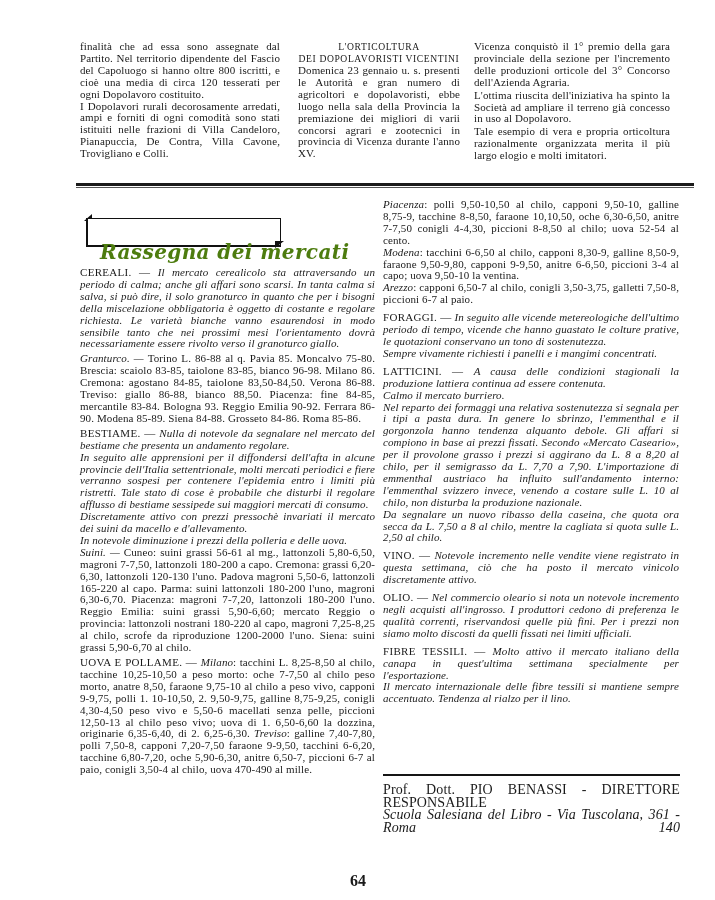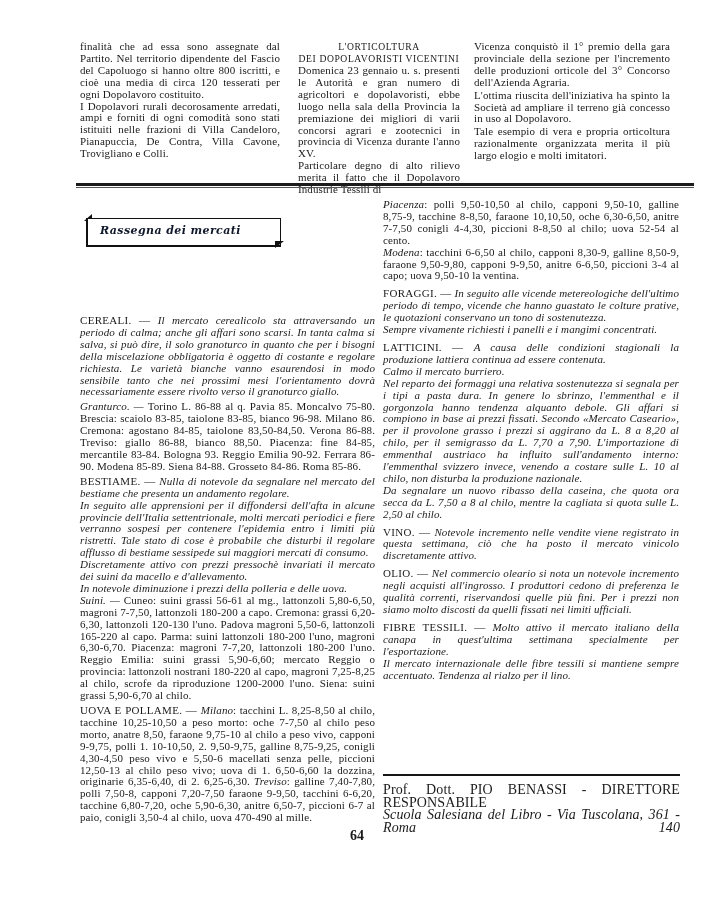--- a/index.html
+++ b/index.html
@@ -12,55 +12,54 @@
   .top-col { position: absolute; top: 41px; }
   #top-col-1 { left: 80px; width: 200px; }
   #top-col-2 { left: 298px; width: 162px; }
   #top-col-3 { left: 474px; width: 196px; }
   .art-title { text-align: center; font-size: 9.6px; line-height: 11.5px; letter-spacing: 0.6px; margin: 0 0 1px 0; }
   .para-gap { margin-top: 1px; }
 
   #divider-top { position: absolute; left: 76px; width: 618px; top: 183px; height: 3px; background: #1b1b1b; }
   #divider-top-2 { position: absolute; left: 76px; width: 618px; top: 187px; height: 1px; background: #555; }
 
-  #left-col { position: absolute; left: 80px; top: 267px; width: 295px; margin-top: 48px; }
+  #left-col { position: absolute; left: 80px; top: 267px; width: 295px; }
   #right-col { position: absolute; left: 383px; top: 199px; width: 296px; }
   .sec { margin-top: 3px; }
 
   #banner { position: absolute; left: 82px; top: 214px; width: 202px; height: 34px; }
   #banner .box { position: absolute; left: 4px; top: 4px; width: 192px; height: 26px;
                  border: 1.6px solid #111; border-left-width: 2px; border-bottom-width: 2.4px; background: #fff; }
-  #banner .txt { position: absolute; left: 12px; top: 5px; font-family: "DejaVu Serif", serif; font-style: italic;
-                 font-weight: bold; font-size: 11px; letter-spacing: 0.4px; color: #0f172a; white-space: nowrap; }
+  #banner .txt { position: absolute; left: 12px; top: 21px; font-family: "DejaVu Serif", serif; font-style: italic;
+                 font-weight: bold; font-size: 20px; letter-spacing: 0.4px; color: #4d7c0f; white-space: nowrap; }
   #banner .fold-l { position: absolute; left: 2px; top: 0; width: 8px; height: 7px; background: #111;
                     clip-path: polygon(0 100%, 100% 0, 100% 100%); }
   #banner .fold-r { position: absolute; right: 0; bottom: 0; width: 9px; height: 7px; background: #111;
                     clip-path: polygon(0 0, 100% 0, 0 100%); }
 
   #footer-rule { position: absolute; left: 383px; width: 297px; top: 774px; height: 2px; background: #151515; }
   #footer { position: absolute; left: 383px; top: 784px; width: 297px; }
   #footer .p { font-size: 14px; line-height: 12.6px; text-align: justify; text-align-last: justify; }
 
-  #page-number { position: absolute; left: 350px; top: 828px; font-weight: bold; font-size: 14px; }
+  #page-number { position: absolute; left: 350px; top: 872px; font-weight: bold; font-size: 16px; }
 </style>
 </head>
 <body>
 
 <div id="top-col-1" class="top-col">
   <p class="p">finalità che ad essa sono assegnate dal Partito. Nel territorio dipendente del Fascio del Capoluogo si hanno oltre 800 iscritti, e cioè una media di circa 120 tesserati per ogni Dopolavoro costituito.</p>
   <p class="p">I Dopolavori rurali decorosamente arredati, ampi e forniti di ogni comodità sono stati istituiti nelle frazioni di Villa Candeloro, Pianapuccia, De Contra, Villa Cavone, Trovigliano e Colli.</p>
 </div>
 
 <div id="top-col-2" class="top-col">
   <p class="art-title">
     <span>L'ORTICOLTURA</span><br>
     <span>DEI DOPOLAVORISTI VICENTINI</span>
   </p>
   <p class="p">Domenica 23 gennaio u. s. presenti le Autorità e gran numero di agricoltori e dopolavoristi, ebbe luogo nella sala della Provincia la premiazione dei migliori di varii concorsi agrari e zootecnici in provincia di Vicenza durante l'anno XV.</p>
-  <p class="p">Particolare degno di alto rilievo merita il fatto che il Dopolavoro Industrie Tessili di</p>
 </div>
 
 <div id="top-col-3" class="top-col">
   <p class="p">Vicenza conquistò il 1° premio della gara provinciale della sezione per l'incremento delle produzioni orticole del 3° Concorso dell'Azienda Agraria.</p>
   <p class="p para-gap">L'ottima riuscita dell'iniziativa ha spinto la Società ad ampliare il terreno già concesso in uso al Dopolavoro.</p>
   <p class="p para-gap">Tale esempio di vera e propria orticoltura razionalmente organizzata merita il più largo elogio e molti imitatori.</p>
 </div>
 
 <div id="divider-top"></div>
 <div id="divider-top-2"></div>
@@ -80,20 +79,21 @@
   <p class="p it">In seguito alle apprensioni per il diffondersi dell'afta in alcune provincie dell'Italia settentrionale, molti mercati periodici e fiere verranno sospesi per contenere l'epidemia entro i limiti più ristretti. Tale stato di cose è probabile che disturbi il regolare afflusso di bestiame sessipede sui maggiori mercati di consumo.</p>
   <p class="p it">Discretamente attivo con prezzi pressochè invariati il mercato dei suini da macello e d'allevamento.</p>
   <p class="p it">In notevole diminuzione i prezzi della polleria e delle uova.</p>
   <p class="p"><span class="it">Suini. — </span><span>Cuneo: suini grassi 56-61 al mg., lattonzoli 5,80-6,50, magroni 7-7,50, lattonzoli 180-200 a capo. Cremona: grassi 6,20-6,30, lattonzoli 120-130 l'uno. Padova magroni 5,50-6, lattonzoli 165-220 al capo. Parma: suini lattonzoli 180-200 l'uno, magroni 6,30-6,70. Piacenza: magroni 7-7,20, lattonzoli 180-200 l'uno. Reggio Emilia: suini grassi 5,90-6,60; mercato Reggio o provincia: lattonzoli nostrani 180-220 al capo, magroni 7,25-8,25 al chilo, scrofe da riproduzione 1200-2000 l'uno. Siena: suini grassi 5,90-6,70 al chilo.</span></p>
   <p class="p sec"><span class="sc">UOVA E POLLAME. — </span><span class="it">Milano</span><span>: tacchini L. 8,25-8,50 al chilo, tacchine 10,25-10,50 a peso morto: oche 7-7,50 al chilo peso morto, anatre 8,50, faraone 9,75-10 al chilo a peso vivo, capponi 9-9,75, polli 1. 10-10,50, 2. 9,50-9,75, galline 8,75-9,25, conigli 4,30-4,50 peso vivo e 5,50-6 macellati senza pelle, piccioni 12,50-13 al chilo peso vivo; uova di 1. 6,50-6,60 la dozzina, originarie 6,35-6,40, di 2. 6,25-6,30. </span><span class="it">Treviso</span><span>: galline 7,40-7,80, polli 7,50-8, capponi 7,20-7,50 faraone 9-9,50, tacchini 6-6,20, tacchine 6,80-7,20, oche 5,90-6,30, anitre 6,50-7, piccioni 6-7 al paio, conigli 3,50-4 al chilo, uova 470-490 al mille.</span></p>
 </div>
 
 <div id="right-col">
   <p class="p"><span class="it">Piacenza</span><span>: polli 9,50-10,50 al chilo, capponi 9,50-10, galline 8,75-9, tacchine 8-8,50, faraone 10,10,50, oche 6,30-6,50, anitre 7-7,50 conigli 4-4,30, piccioni 8-8,50 al chilo; uova 52-54 al cento.</span></p>
   <p class="p"><span class="it">Modena</span><span>: tacchini 6-6,50 al chilo, capponi 8,30-9, galline 8,50-9, faraone 9,50-9,80, capponi 9-9,50, anitre 6-6,50, piccioni 3-4 al capo; uova 9,50-10 la ventina.</span></p>
+  <p class="p"><span class="it">Arezzo</span><span>: capponi 6,50-7 al chilo, conigli 3,50-3,75, galletti 7,50-8, piccioni 6-7 al paio.</span></p>
 
   <p class="p sec" style="margin-top:6px"><span class="sc">FORAGGI. — </span><span class="it">In seguito alle vicende metereologiche dell'ultimo periodo di tempo, vicende che hanno guastato le colture prative, le quotazioni conservano un tono di sostenutezza.</span></p>
   <p class="p it">Sempre vivamente richiesti i panelli e i mangimi concentrati.</p>
 
   <p class="p sec" style="margin-top:6px"><span class="sc">LATTICINI. — </span><span class="it">A causa delle condizioni stagionali la produzione lattiera continua ad essere contenuta.</span></p>
   <p class="p it">Calmo il mercato burriero.</p>
   <p class="p it">Nel reparto dei formaggi una relativa sostenutezza si segnala per i tipi a pasta dura. In genere lo sbrinzo, l'emmenthal e il gorgonzola hanno tendenza alquanto debole. Gli affari si compiono in base ai prezzi fissati. Secondo «Mercato Caseario», per il provolone grasso i prezzi si aggirano da L. 8 a 8,20 al chilo, per il semigrasso da L. 7,70 a 7,90. L'importazione di emmenthal austriaco ha influito sull'andamento interno: l'emmenthal svizzero invece, venendo a costare sulle L. 10 al chilo, non disturba la produzione nazionale.</p>
   <p class="p it">Da segnalare un nuovo ribasso della caseina, che quota ora secca da L. 7,50 a 8 al chilo, mentre la cagliata si quota sulle L. 2,50 al chilo.</p>
 
   <p class="p sec" style="margin-top:6px"><span class="sc">VINO. — </span><span class="it">Notevole incremento nelle vendite viene registrato in questa settimana, ciò che ha posto il mercato vinicolo discretamente attivo.</span></p>

